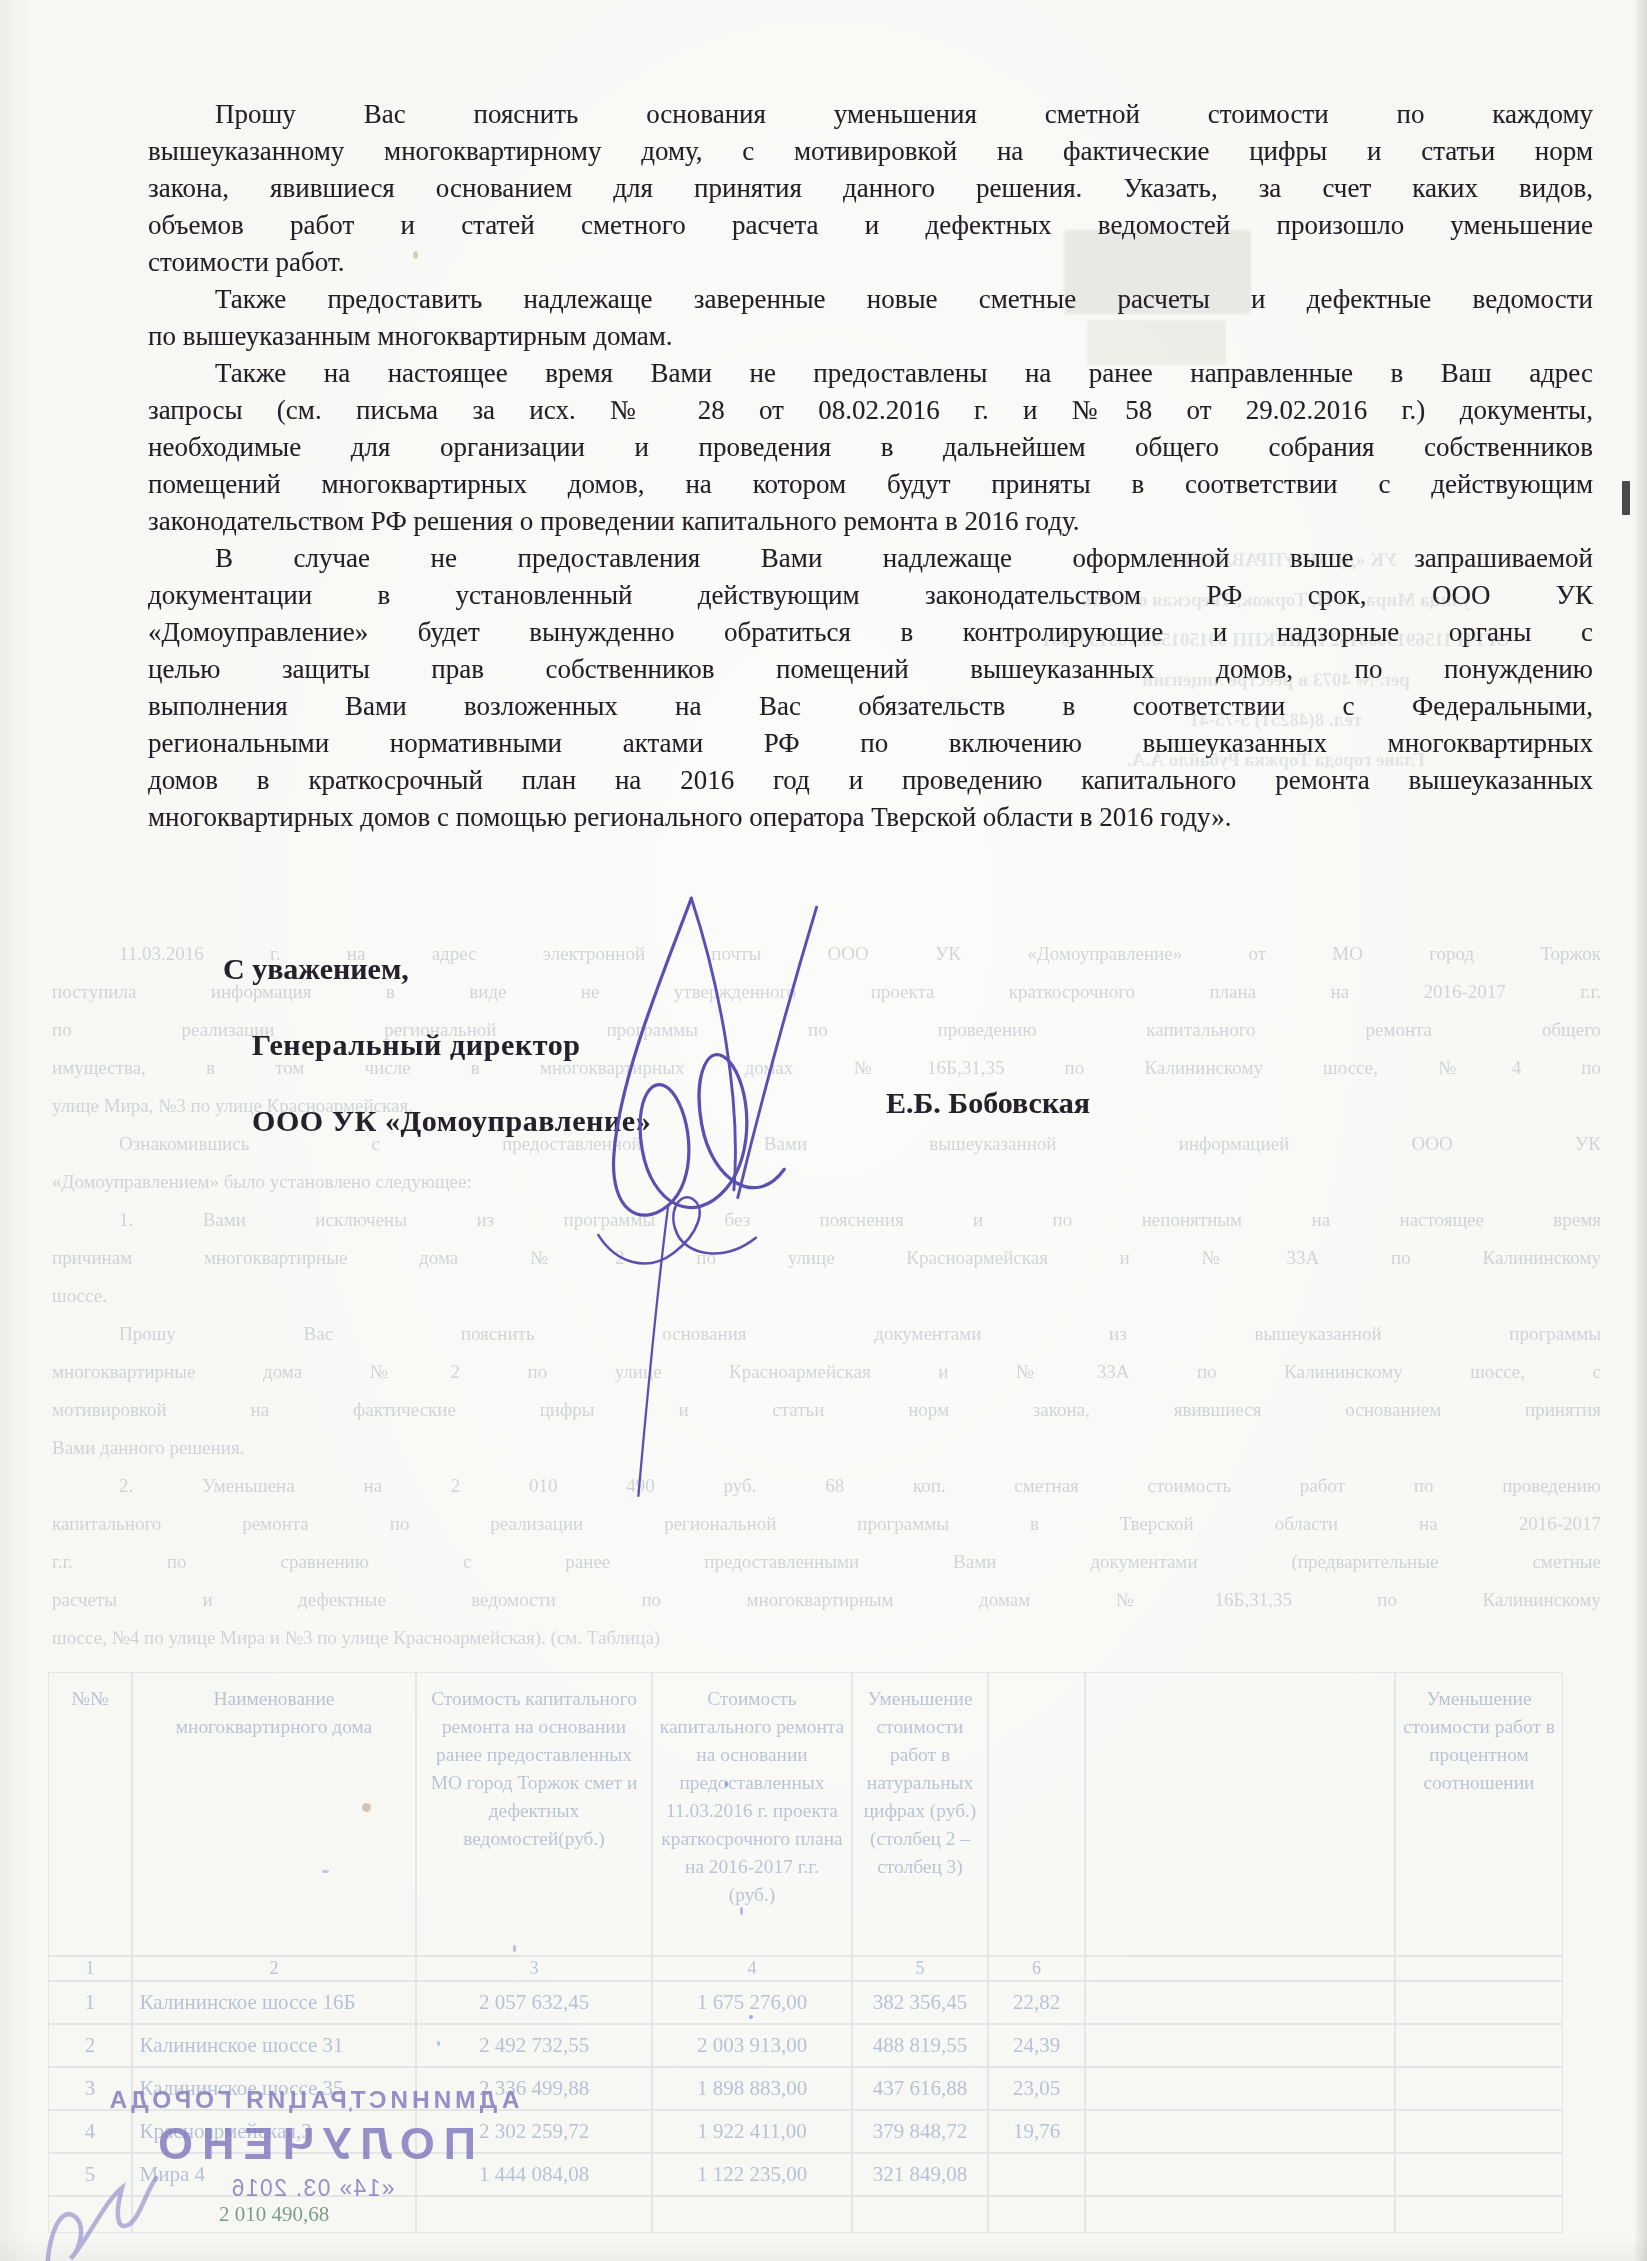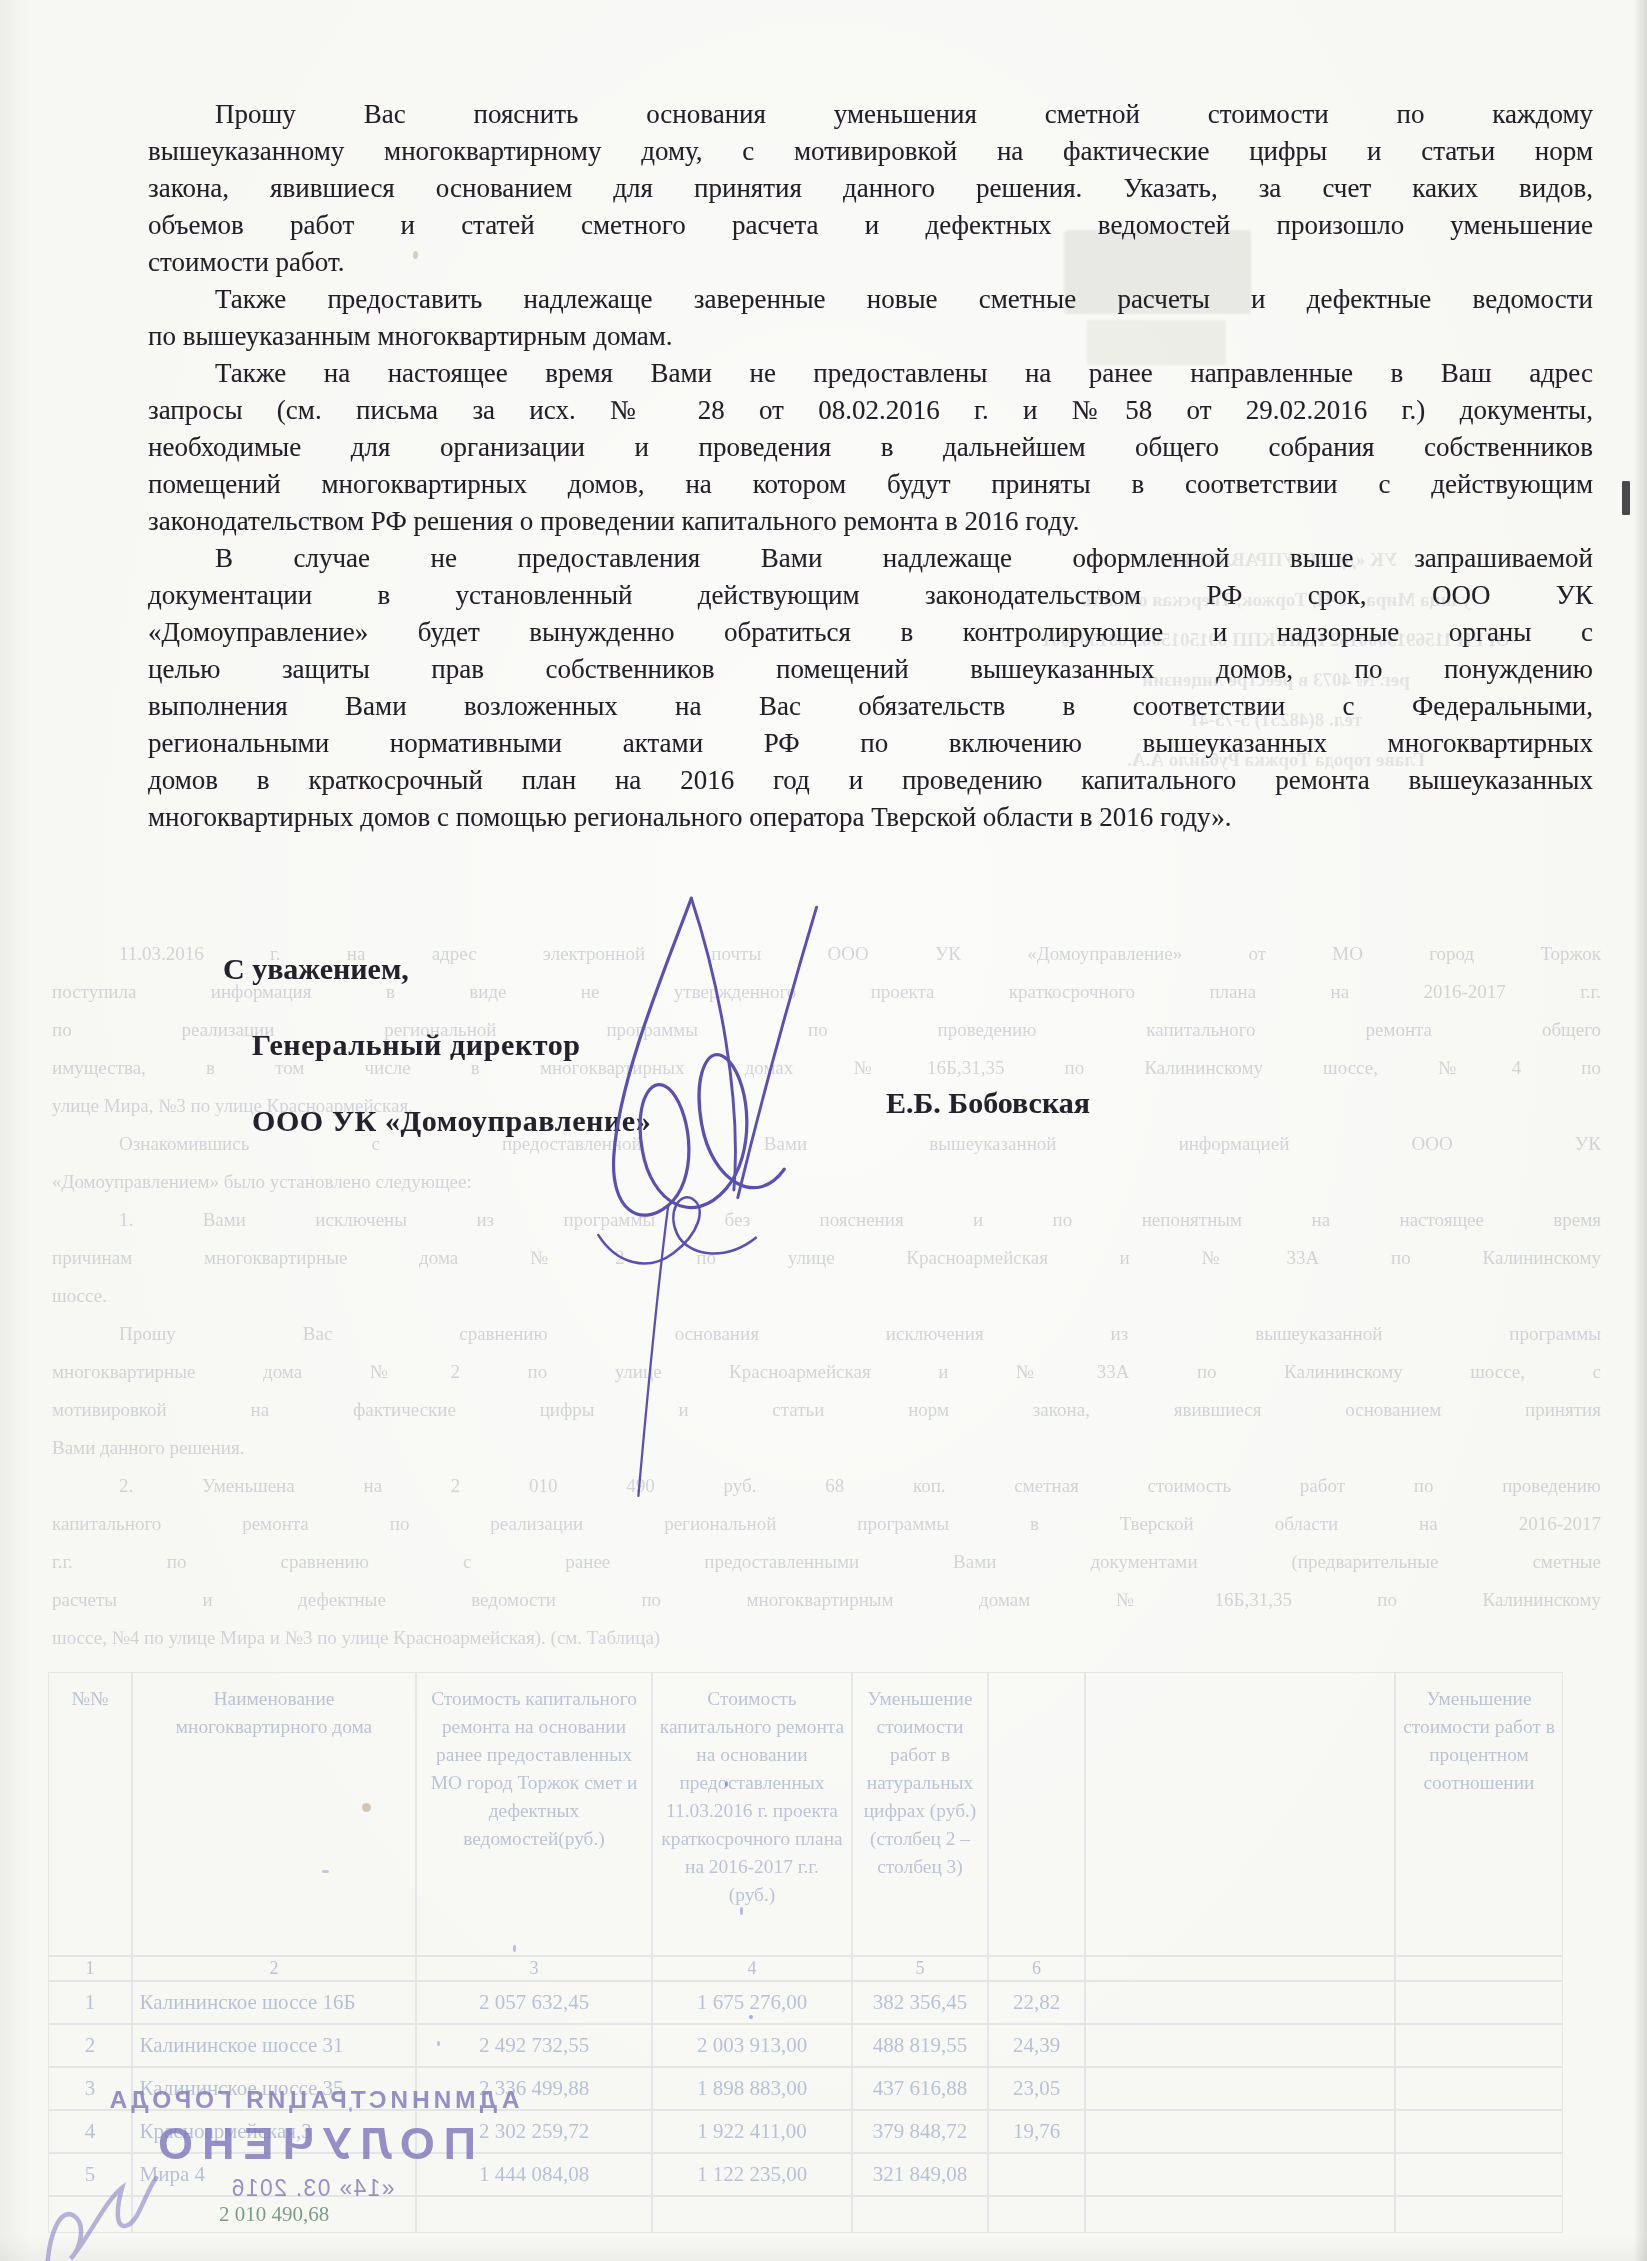--- a/index.html
+++ b/index.html
@@ -124,21 +124,21 @@
 <div class="line indent">11.03.2016 г. на адрес электронной почты ООО УК «Домоуправление» от МО город Торжок</div>
     <div class="line">поступила информация в виде не утвержденного проекта краткосрочного плана на 2016-2017 г.г.</div>
     <div class="line">по реализации региональной программы по проведению капитального ремонта общего</div>
     <div class="line">имущества, в том числе в многоквартирных домах №16Б,31,35 по Калининскому шоссе, №4 по</div>
     <div class="line end">улице Мира, №3 по улице Красноармейская.</div>
     <div class="line indent">Ознакомившись с предоставленной Вами вышеуказанной информацией ООО УК</div>
     <div class="line end">«Домоуправлением» было установлено следующее:</div>
     <div class="line indent">1. Вами исключены из программы без пояснения и по непонятным на настоящее время</div>
     <div class="line">причинам многоквартирные дома №2 по улице Красноармейская и №33А по Калининскому</div>
     <div class="line end">шоссе.</div>
-    <div class="line indent">Прошу Вас сравнению основания исключения из вышеуказанной программы</div>
+    <div class="line indent">Прошу Вас пояснить основания документами из вышеуказанной программы</div>
     <div class="line">многоквартирные дома №2 по улице Красноармейская и №33А по Калининскому шоссе,  с</div>
     <div class="line">мотивировкой на фактические цифры и статьи норм закона, явившиеся основанием принятия</div>
     <div class="line end">Вами данного решения.</div>
     <div class="line indent">2. Уменьшена на 2 010 490 руб. 68 коп. сметная стоимость работ по проведению</div>
     <div class="line">капитального ремонта по реализации региональной программы в Тверской области на 2016-2017</div>
     <div class="line">г.г.  по  сравнению с ранее предоставленными Вами документами (предварительные сметные</div>
     <div class="line">расчеты и дефектные ведомости по многоквартирным домам №16Б,31,35 по Калининскому</div>
     <div class="line end">шоссе, №4 по улице Мира и №3 по улице Красноармейская). (см. Таблица)</div>
   </div>
 

